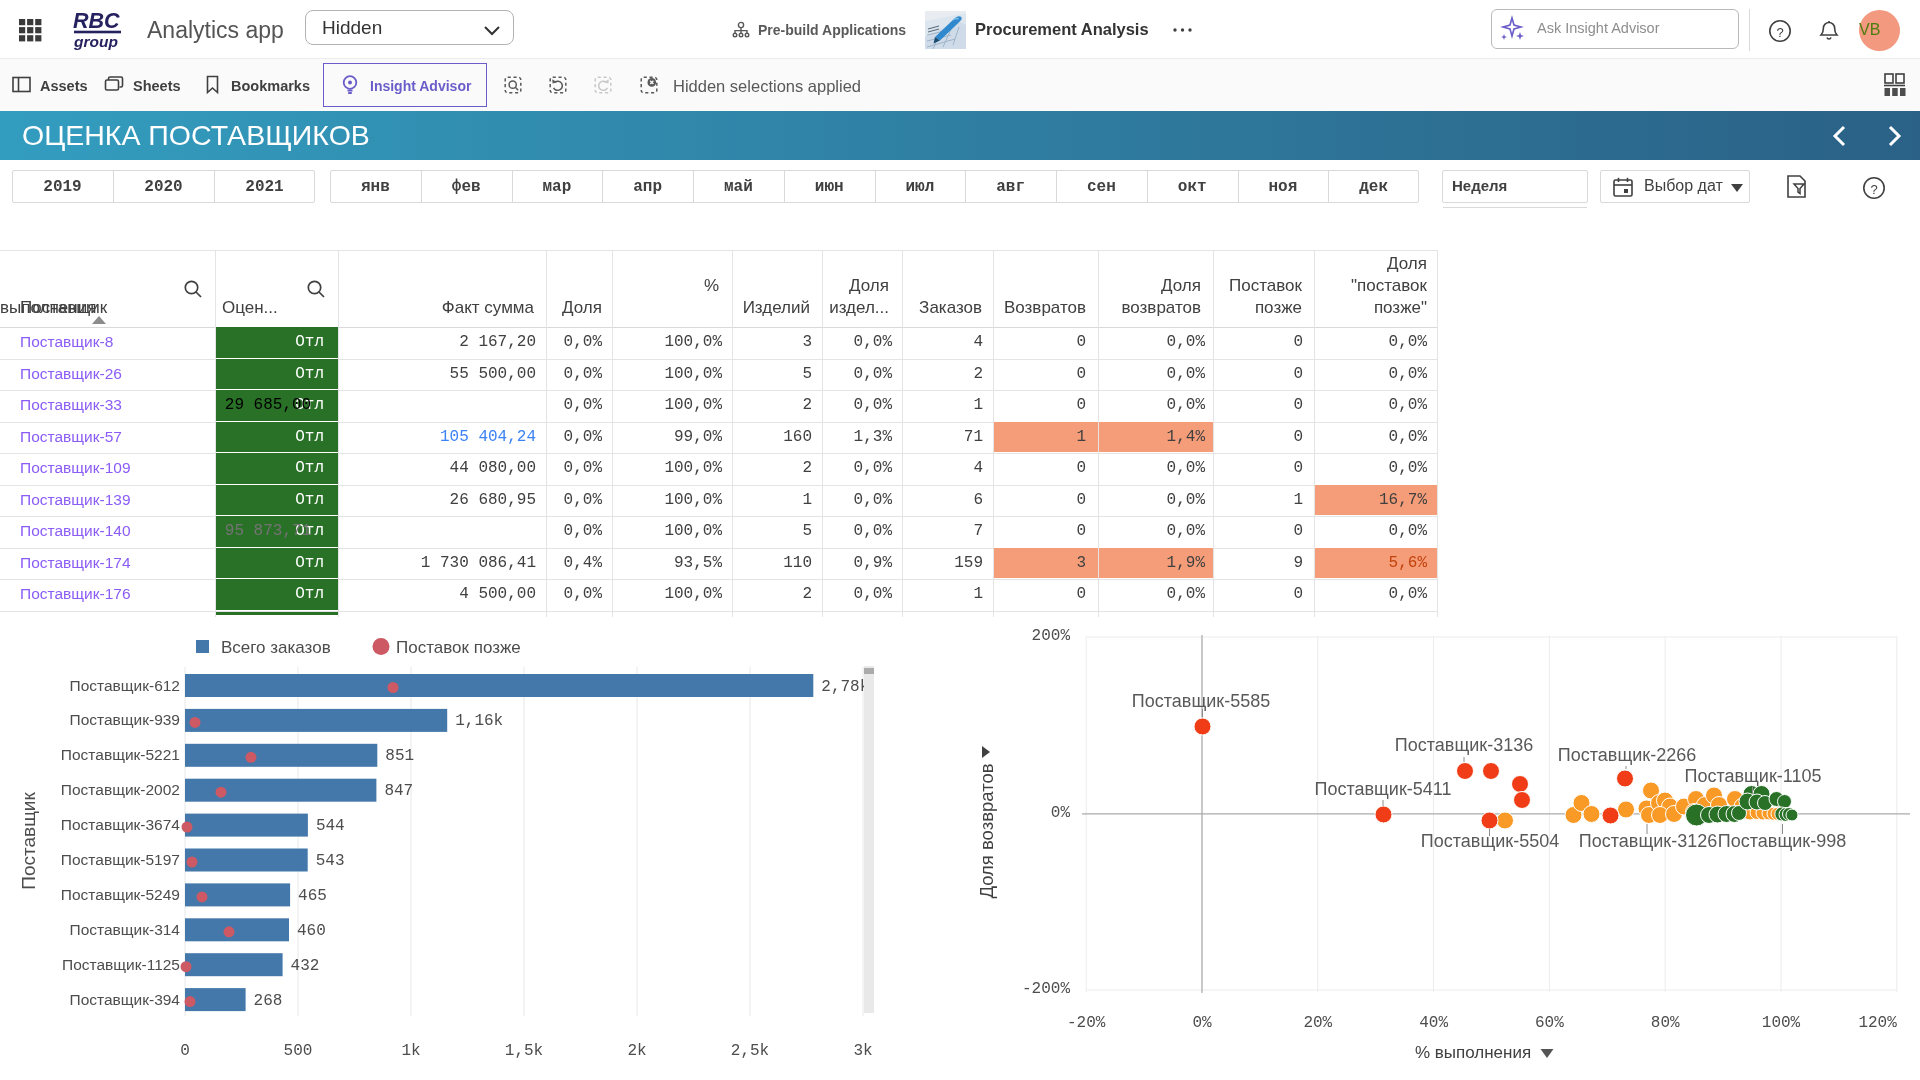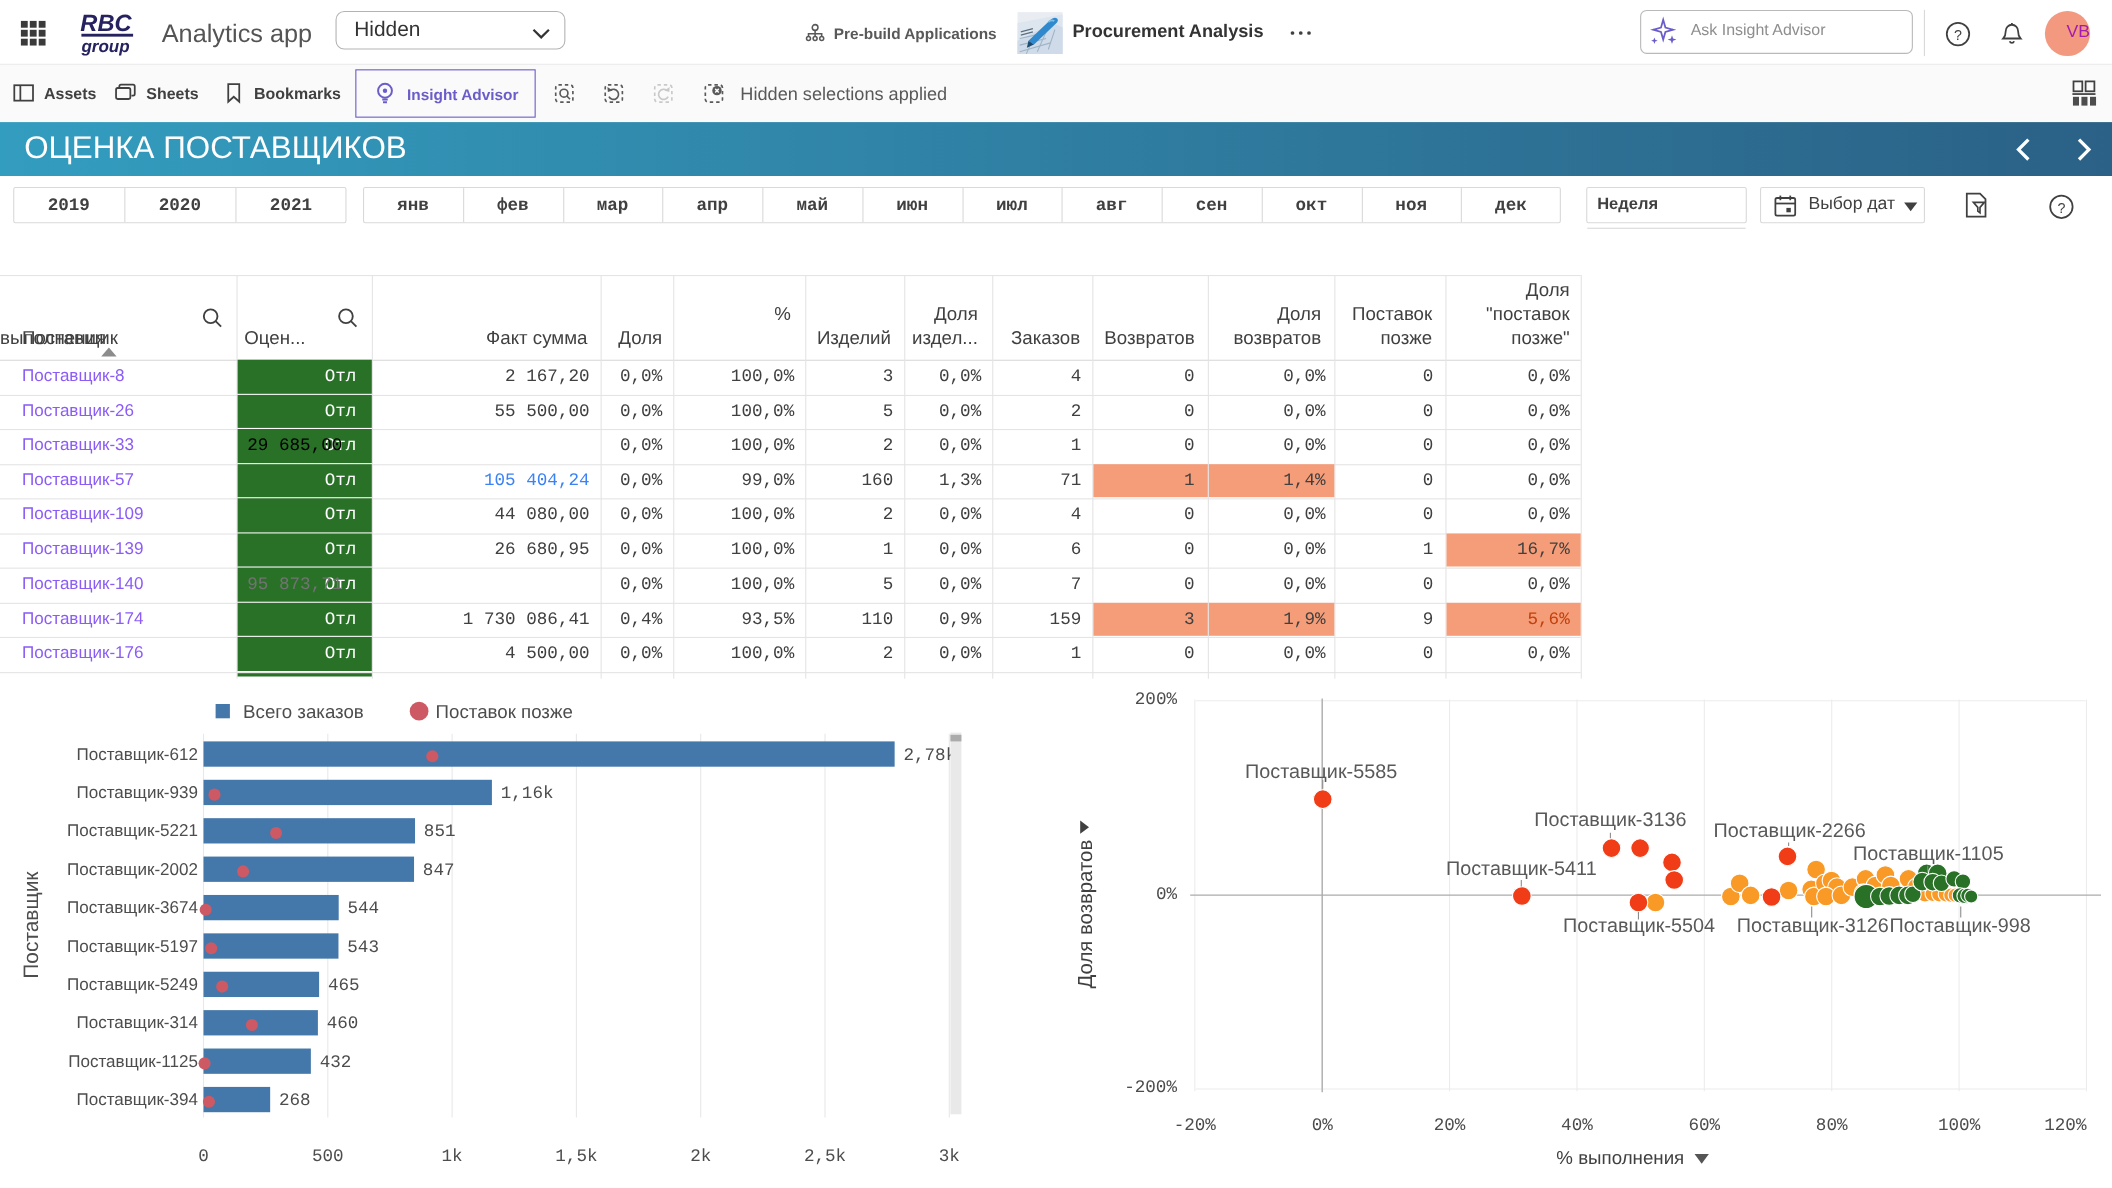--- a/index.html
+++ b/index.html
@@ -76,21 +76,21 @@
 <svg class="abs" style="left:1768px;top:19px" width="24" height="24" viewBox="0 0 24 24">
     <circle cx="12" cy="12" r="10.2" fill="none" stroke="#404040" stroke-width="1.6"></circle>
     <text x="12" y="17.5" text-anchor="middle" font-family="Liberation Sans" font-size="13" fill="#404040">?</text>
   </svg>
 <svg class="abs" style="left:1818px;top:20px" width="22" height="22" viewBox="0 0 22 22">
     <path d="M11 2.5 a5.6 5.6 0 0 0 -5.6 5.6 c0 4.5 -1.6 6 -2.4 6.9 h16 c-0.8 -0.9 -2.4 -2.4 -2.4 -6.9 a5.6 5.6 0 0 0 -5.6 -5.6 z" fill="none" stroke="#404040" stroke-width="1.6"></path>
     <path d="M9 17.5 a2.1 2.1 0 0 0 4 0" fill="none" stroke="#404040" stroke-width="1.6"></path>
     <line x1="11" y1="1" x2="11" y2="2.5" stroke="#404040" stroke-width="1.6"></line>
   </svg>
 <div class="abs" style="left:1859px;top:10px;width:41px;height:41px;border-radius:50%;background:#f2997f"></div>
-<div class="abs" style="left:1859px;top:21px;width:41px;text-align:right;font:16px 'Liberation Sans', sans-serif;color:#a21caf">VB</div>
+<div class="abs" style="left:1859px;top:21px;width:41px;text-align:left;font:16px 'Liberation Sans', sans-serif;color:#4d7c0f">VB</div>
 
 <div class="abs" style="left:0;top:58px;width:1920px;height:53px;background:#fafafa;border-top:1px solid #ececec"></div>
 <svg class="abs" style="left:12px;top:75px" width="20" height="20" viewBox="0 0 20 20">
     <rect x="1" y="2.5" width="17" height="14" fill="none" stroke="#404040" stroke-width="1.6"></rect>
     <line x1="6.5" y1="2.5" x2="6.5" y2="16.5" stroke="#404040" stroke-width="1.6"></line>
   </svg>
 <div class="abs" style="left:40px;top:78px;font:700 14.5px 'Liberation Sans', sans-serif;color:#404040">Assets</div>
 <svg class="abs" style="left:104px;top:75px" width="20" height="20" viewBox="0 0 20 20">
     <rect x="1.5" y="5" width="13" height="10" rx="1.5" fill="none" stroke="#404040" stroke-width="1.6"></rect>
     <path d="M4.5 5 v-1.5 a1.5 1.5 0 0 1 1.5 -1.5 h11 a1.5 1.5 0 0 1 1.5 1.5 v7 a1.5 1.5 0 0 1 -1.5 1.5 h-1.5" fill="none" stroke="#404040" stroke-width="1.6"></path>

